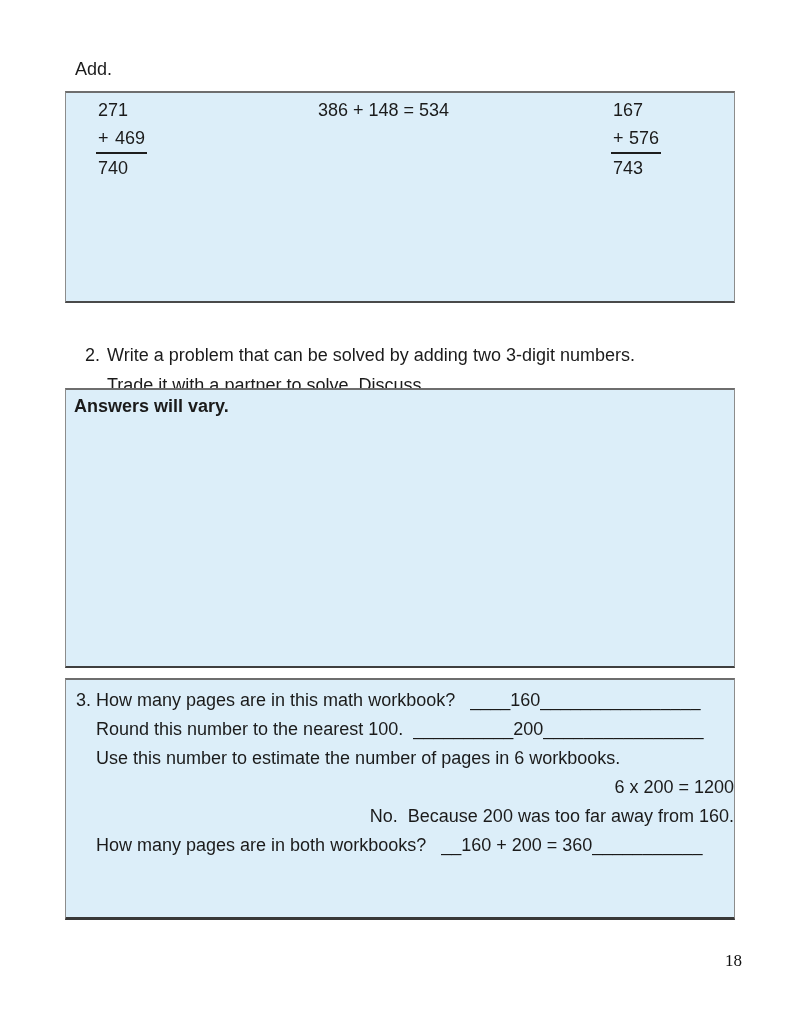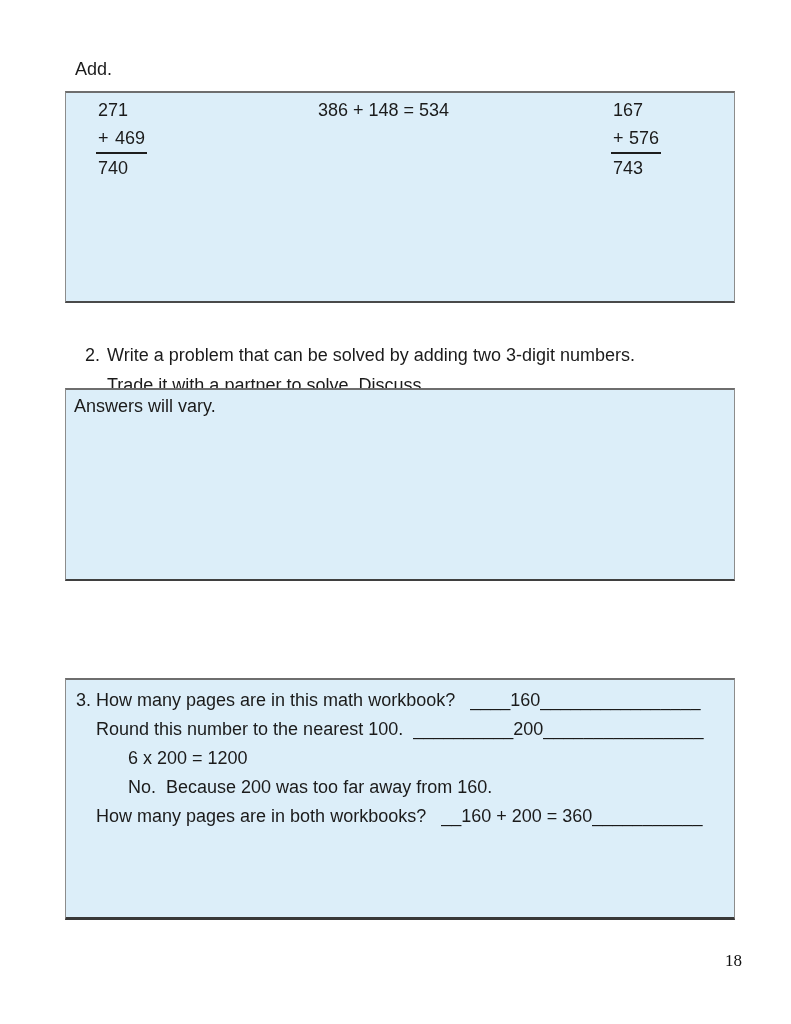--- a/index.html
+++ b/index.html
@@ -33,24 +33,25 @@
   }
   .box1 {
     top: 91px;
     height: 212px;
     border: 1px solid #8c8c8c;
     border-top: 2px solid #6e6e6e;
     border-bottom: 2px solid #4a4a4a;
   }
   .box2 {
     top: 388px;
-    height: 193px;
+    height: 280px;
     border: 1px solid #8c8c8c;
     border-top: 2px solid #6e6e6e;
     border-bottom: 2px solid #3f3f3f;
+    font-weight: bold;
   }
   .box3 {
     top: 678px;
     height: 242px;
     border: 1px solid #8c8c8c;
     border-top: 2px solid #6e6e6e;
     border-bottom: 3px solid #383838;
     padding-top: 6px;
   }
   
@@ -98,21 +99,21 @@
     position: absolute;
     left: 10px;
     top: 6px;
     line-height: 29px;
   }
   .q3line {
     line-height: 29px;
     padding-left: 30px;
     white-space: pre;
   }
-  .q3line.indent2 { padding-left: 62px; }
+  .q3line.indent2 { padding-left: 62px; text-align: right; }
   .page-number {
     position: absolute;
     left: 707px;
     top: 951px;
     font-family: "Liberation Serif", serif;
     font-size: 17px;
     color: #111111;
     margin-left: 18px;
   }
 </style>
@@ -151,20 +152,21 @@
   </div>
 
   <div class="box box2">
     <div class="answer-text">Answers will vary.</div>
   </div>
 
   <div class="box box3">
     <div class="q3num">3.</div>
     <div class="q3line">How many pages are in this math workbook?   ____160________________</div>
     <div class="q3line">Round this number to the nearest 100.  __________200________________</div>
+    <div class="q3line">Use this number to estimate the number of pages in 6 workbooks.</div>
     <div class="q3line indent2">6 x 200 = 1200</div>
     <div class="q3line indent2">No.  Because 200 was too far away from 160.</div>
     <div class="q3line">How many pages are in both workbooks?   __160 + 200 = 360___________</div>
   </div>
 
   <div class="page-number">18</div>
 
 </div>
 
 </body></html>

